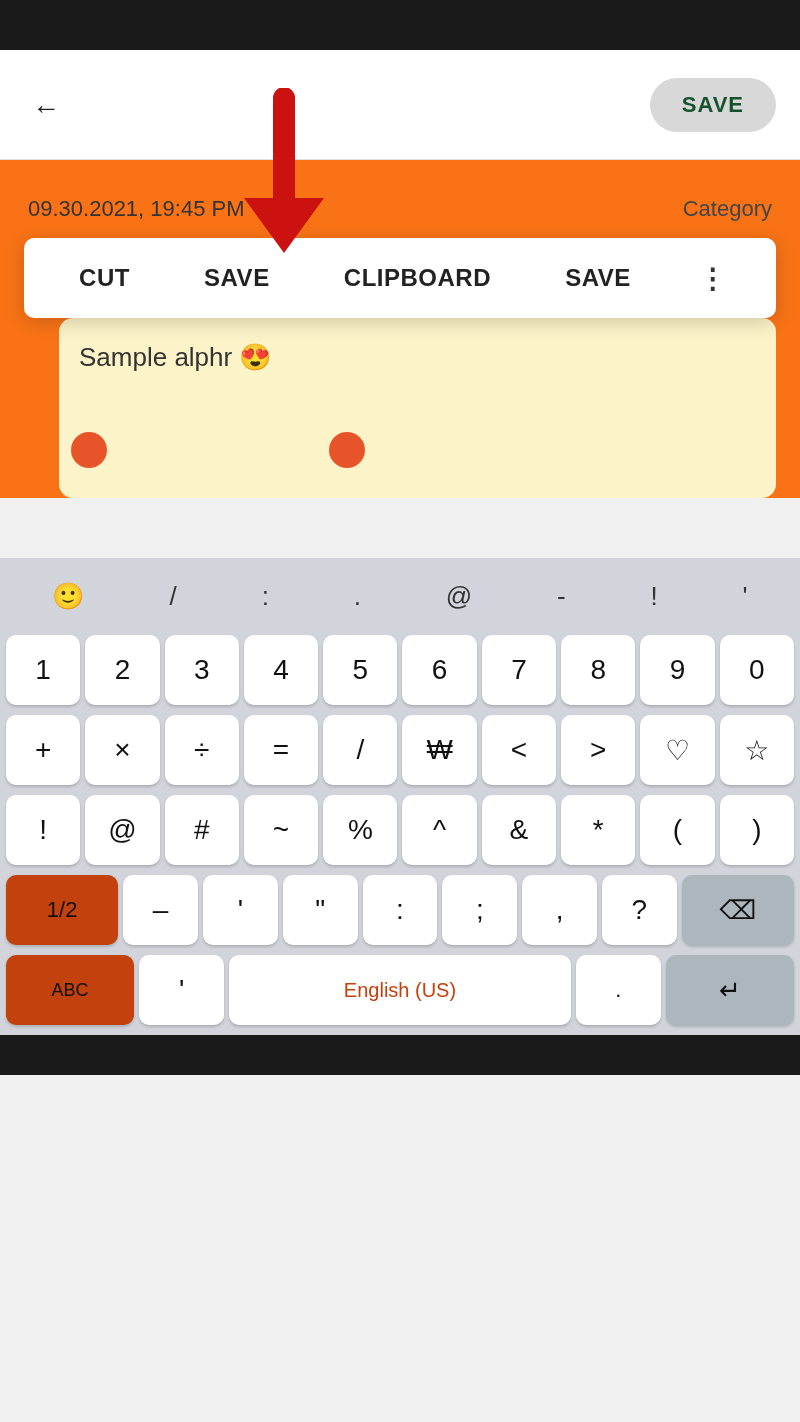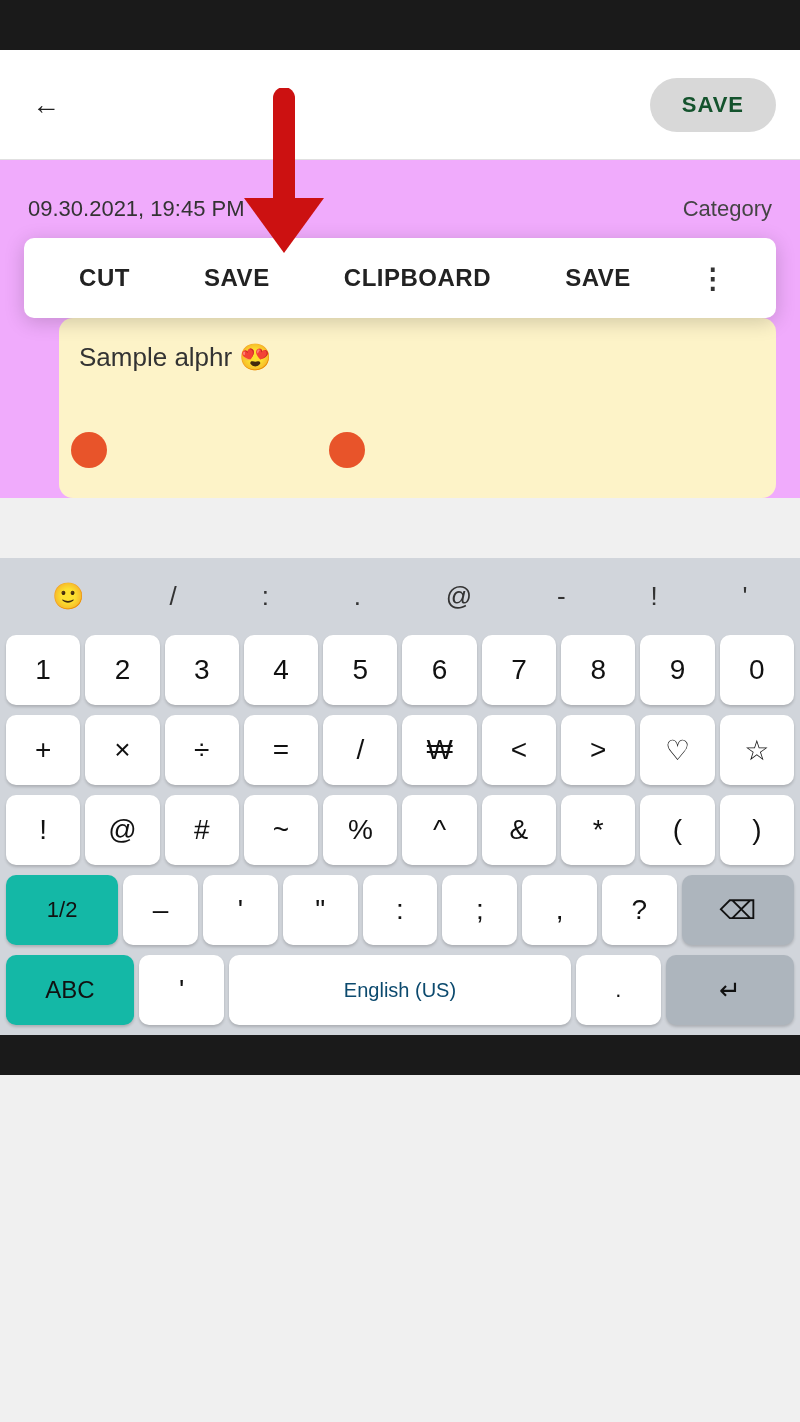--- a/index.html
+++ b/index.html
@@ -45,21 +45,21 @@
       padding: 14px 32px;
       font-size: 22px;
       font-weight: bold;
       cursor: pointer;
       letter-spacing: 1px;
     }
 
     
     .content-area {
       width: 800px;
-      background: #f0abfc;
+      background: #f97316;
       padding: 20px 24px 0 24px;
     }
 
     
     .date-category-row {
       display: flex;
       justify-content: space-between;
       align-items: center;
       padding: 16px 4px 16px 4px;
     }
@@ -197,21 +197,21 @@
       font-size: 28px;
       color: #111;
       cursor: pointer;
       display: flex;
       align-items: center;
       justify-content: center;
       box-shadow: 0 2px 3px rgba(0,0,0,0.18);
       font-weight: 400;
     }
     .key-dark {
-      background: #14b8a6;
+      background: #c2410c;
       color: #111;
     }
     .key-wide {
       flex: 1.5;
     }
     .key-backspace {
       background: #adb5bd;
     }
     .key-enter {
       background: #adb5bd;
@@ -333,22 +333,22 @@
     <button class="key">'</button>
     <button class="key">"</button>
     <button class="key">:</button>
     <button class="key">;</button>
     <button class="key">,</button>
     <button class="key">?</button>
     <button class="key key-dark key-wide key-backspace" style="font-size:26px;">⌫</button>
   </div>
 
   <div class="keyboard-row" style="padding-bottom:10px;">
-    <button class="key key-dark key-wide" style="font-size:24px;">ABC</button>
+    <button class="key key-dark key-wide" style="font-size:18px;">ABC</button>
     <button class="key">'</button>
-    <button class="key key-space" style="font-size:20px; color:#0c4a6e;">English (US)</button>
+    <button class="key key-space" style="font-size:20px; color:#c2410c;">English (US)</button>
     <button class="key" style="font-size:22px;">.</button>
     <button class="key key-dark key-wide key-enter" style="font-size:26px;">↵</button>
   </div>
 
 </div>
 
 <div class="bottom-bar"></div>
 
 </body></html>

